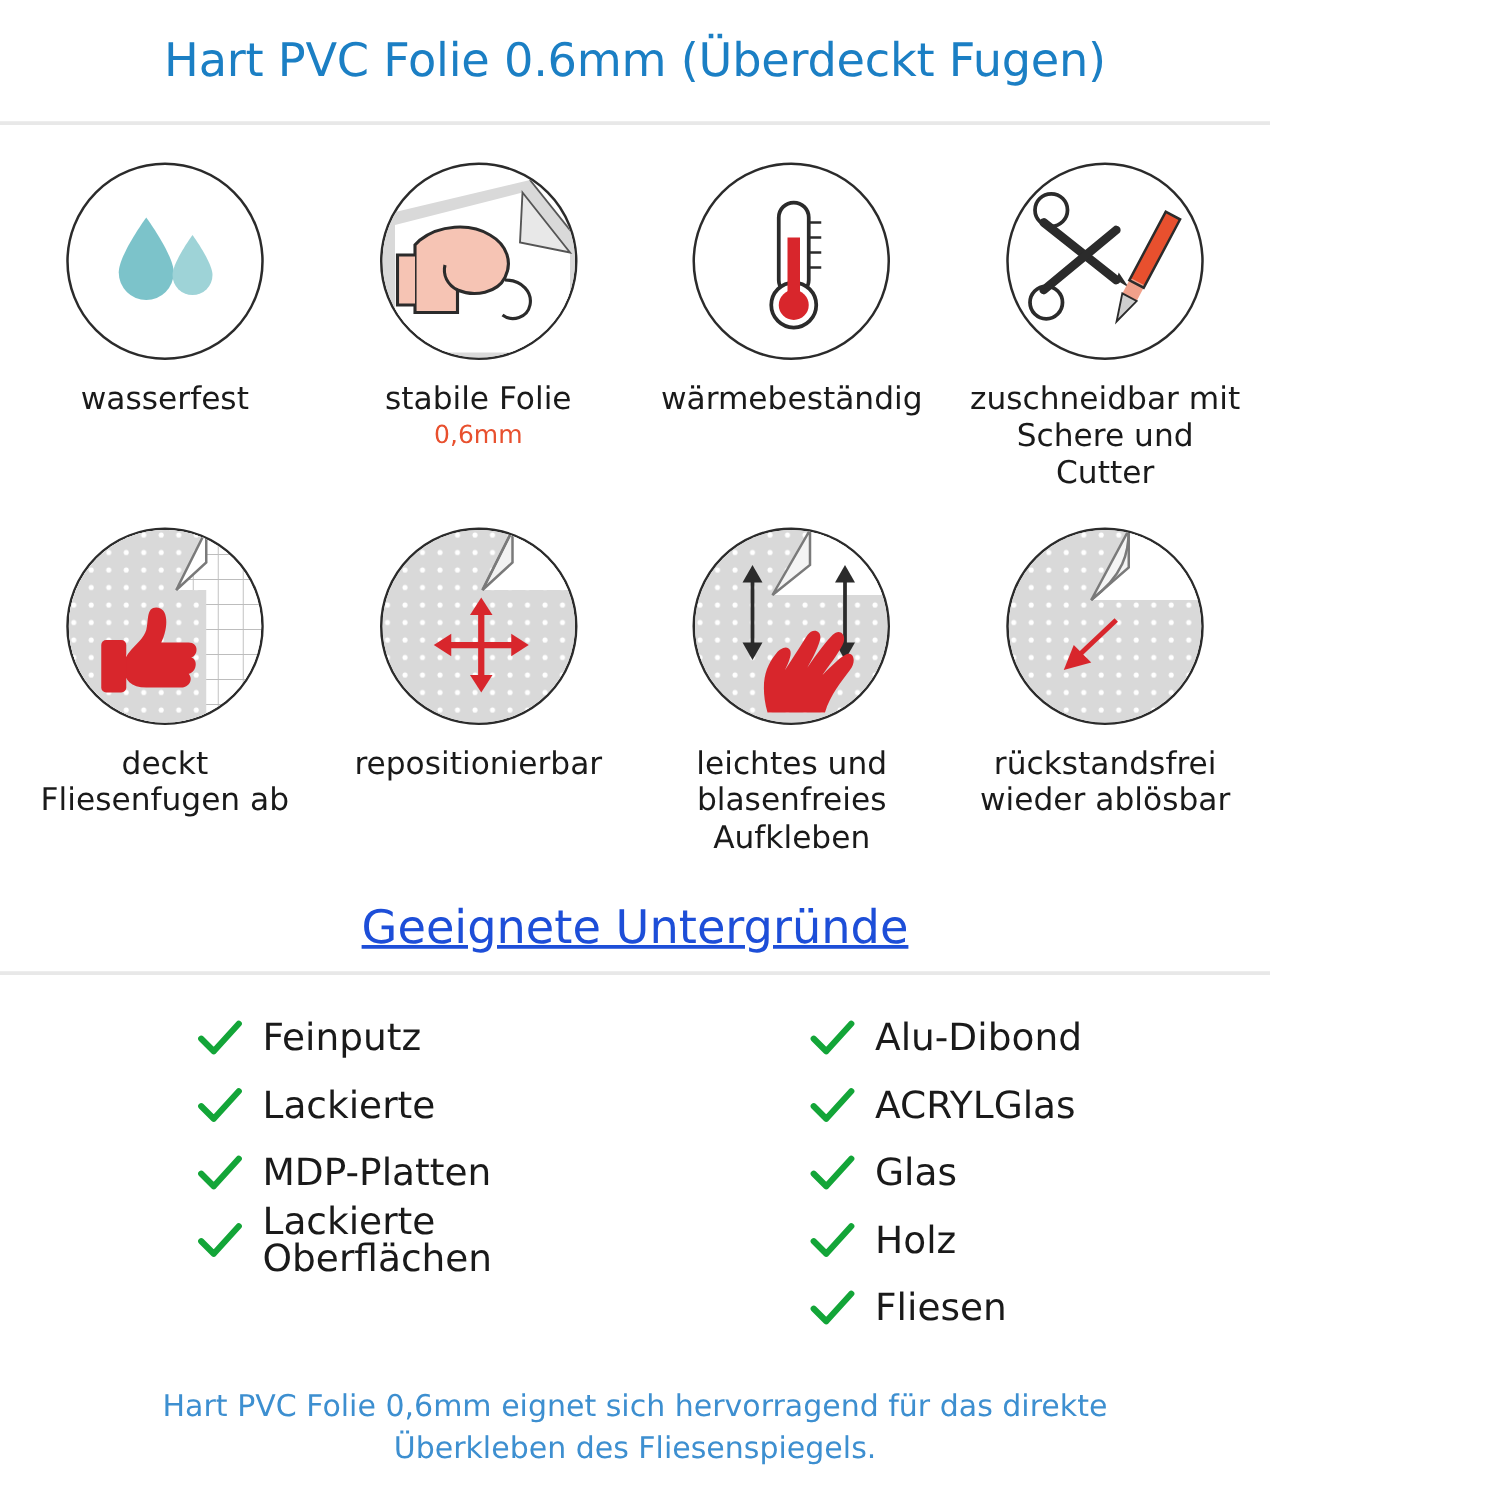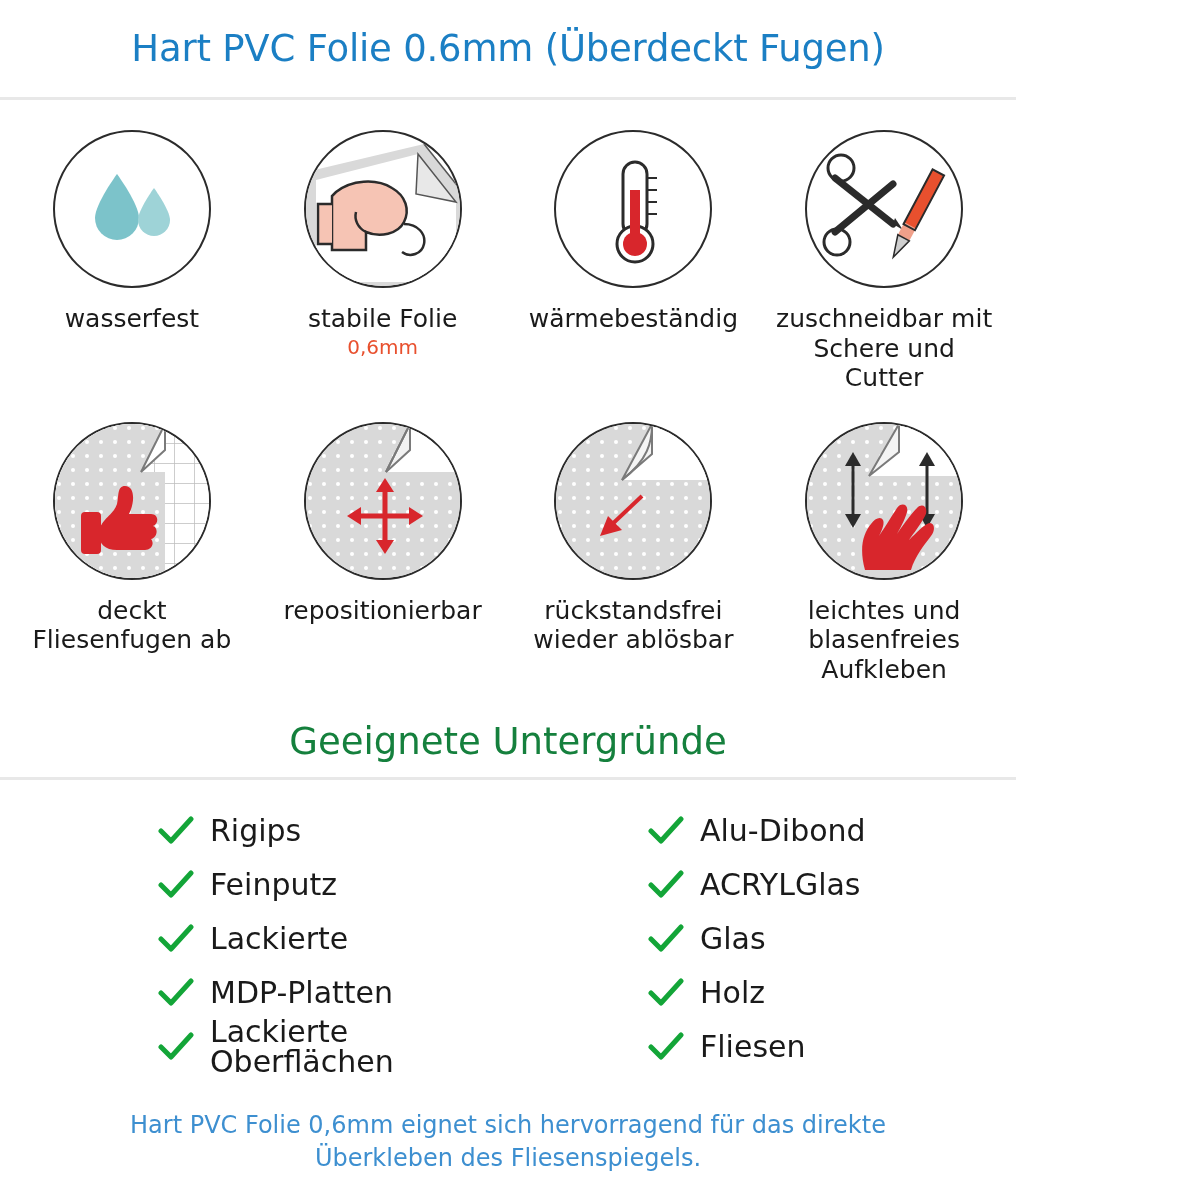--- a/index.html
+++ b/index.html
@@ -79,23 +79,24 @@
   }
 
   
   .section-title-wrap {
     margin-top: 34px;
     text-align: center;
     padding-bottom: 14px;
     border-bottom: 3px solid #e8e8e8;
   }
   .section-title {
-    color: #15803d;
+    color: #1d4ed8;
     font-size: 37px;
     font-weight: 400;
+    text-decoration: underline;
   }
 
   
   .lists {
     display: flex;
     padding: 28px 0 0 0;
     justify-content: center;
   }
   .list-col {
     width: 470px;
@@ -271,85 +272,79 @@
         </svg>
       </div>
       <div class="feature-label">repositionierbar</div>
       <div class="feature-sub"></div>
     </div>
 
     <div class="feature">
       <div class="circle">
         <svg viewBox="0 0 158 158" width="158" height="158">
           <defs>
+            <pattern id="dots4" width="14" height="14" patternUnits="userSpaceOnUse">
+              <circle cx="4" cy="4" r="2" fill="#ffffff"></circle>
+            </pattern>
+          </defs>
+          <rect x="0" y="0" width="158" height="158" fill="#d9d9d9"></rect>
+          <rect x="0" y="0" width="158" height="158" fill="url(#dots4)"></rect>
+          <path d="M92 0 L92 28 L62 52 L158 52 L158 0 Z" fill="#ffffff"></path>
+          <path d="M92 0 L92 28 L62 52 Z" fill="#f4f4f4" stroke="#7a7a7a" stroke-width="2"></path>
+          <g stroke="#2b2b2b" stroke-width="3" fill="none">
+            <line x1="46" y1="36" x2="46" y2="96"></line>
+            <line x1="120" y1="36" x2="120" y2="96"></line>
+          </g>
+          <g fill="#2b2b2b">
+            <path d="M46 28 L54 42 L38 42 Z"></path>
+            <path d="M46 104 L54 90 L38 90 Z"></path>
+            <path d="M120 28 L128 42 L112 42 Z"></path>
+            <path d="M120 104 L128 90 L112 90 Z"></path>
+          </g>
+          <path d="M58 146 C52 124 56 110 64 100 C68 94 74 92 76 96 C78 100 74 108 72 112 C80 100 86 90 90 84 C94 78 102 80 100 88 C98 96 92 106 90 110 C98 98 106 88 110 84 C116 78 122 84 118 92 C114 100 106 110 102 116 C110 108 116 102 120 100 C126 96 130 104 124 112 C118 120 108 132 104 146 Z" fill="#d8262c"></path>
+        </svg>
+      </div>
+      <div class="feature-label">leichtes und blasenfreies Aufkleben</div>
+      <div class="feature-sub"></div>
+    </div>
+
+    <div class="feature">
+      <div class="circle">
+        <svg viewBox="0 0 158 158" width="158" height="158">
+          <defs>
             <pattern id="dots3" width="14" height="14" patternUnits="userSpaceOnUse">
               <circle cx="4" cy="4" r="2" fill="#ffffff"></circle>
             </pattern>
           </defs>
           <rect x="0" y="0" width="158" height="158" fill="#d9d9d9"></rect>
           <rect x="0" y="0" width="158" height="158" fill="url(#dots3)"></rect>
           <path d="M96 0 L96 30 L66 56 L158 56 L158 0 Z" fill="#ffffff"></path>
           <path d="M96 0 L96 30 L66 56 Z" fill="#f4f4f4" stroke="#7a7a7a" stroke-width="2"></path>
           <path d="M96 0 C96 18 92 36 66 56" stroke="#7a7a7a" stroke-width="2" fill="none"></path>
           <g stroke="#d8262c" stroke-width="4" fill="none">
             <line x1="86" y1="72" x2="50" y2="106"></line>
           </g>
           <path d="M44 112 L66 106 L52 92 Z" fill="#d8262c"></path>
         </svg>
       </div>
       <div class="feature-label">rückstandsfrei wieder ablösbar</div>
       <div class="feature-sub"></div>
     </div>
-
-    <div class="feature">
-      <div class="circle">
-        <svg viewBox="0 0 158 158" width="158" height="158">
-          <defs>
-            <pattern id="dots4" width="14" height="14" patternUnits="userSpaceOnUse">
-              <circle cx="4" cy="4" r="2" fill="#ffffff"></circle>
-            </pattern>
-          </defs>
-          <rect x="0" y="0" width="158" height="158" fill="#d9d9d9"></rect>
-          <rect x="0" y="0" width="158" height="158" fill="url(#dots4)"></rect>
-          <path d="M92 0 L92 28 L62 52 L158 52 L158 0 Z" fill="#ffffff"></path>
-          <path d="M92 0 L92 28 L62 52 Z" fill="#f4f4f4" stroke="#7a7a7a" stroke-width="2"></path>
-          <g stroke="#2b2b2b" stroke-width="3" fill="none">
-            <line x1="46" y1="36" x2="46" y2="96"></line>
-            <line x1="120" y1="36" x2="120" y2="96"></line>
-          </g>
-          <g fill="#2b2b2b">
-            <path d="M46 28 L54 42 L38 42 Z"></path>
-            <path d="M46 104 L54 90 L38 90 Z"></path>
-            <path d="M120 28 L128 42 L112 42 Z"></path>
-            <path d="M120 104 L128 90 L112 90 Z"></path>
-          </g>
-          <path d="M58 146 C52 124 56 110 64 100 C68 94 74 92 76 96 C78 100 74 108 72 112 C80 100 86 90 90 84 C94 78 102 80 100 88 C98 96 92 106 90 110 C98 98 106 88 110 84 C116 78 122 84 118 92 C114 100 106 110 102 116 C110 108 116 102 120 100 C126 96 130 104 124 112 C118 120 108 132 104 146 Z" fill="#d8262c"></path>
-        </svg>
-      </div>
-      <div class="feature-label">leichtes und blasenfreies Aufkleben</div>
-      <div class="feature-sub"></div>
-    </div>
   </div>
 
   <div class="section-title-wrap">
     <div class="section-title">Geeignete Untergründe</div>
   </div>
 
   <div class="lists">
     <div class="list-col">
       <div class="list-item">
         <svg class="check" viewBox="0 0 36 30">
             <path d="M3 15 L13 25 L33 3" fill="none" stroke="#13a538" stroke-width="5" stroke-linecap="round" stroke-linejoin="round"></path>
           </svg>
-        <span class="list-text">Rigips</span>
-      </div>
-      <div class="list-item">
-        <svg class="check" viewBox="0 0 36 30">
-            <path d="M3 15 L13 25 L33 3" fill="none" stroke="#13a538" stroke-width="5" stroke-linecap="round" stroke-linejoin="round"></path>
-          </svg>
         <span class="list-text">Feinputz</span>
       </div>
       <div class="list-item">
         <svg class="check" viewBox="0 0 36 30">
             <path d="M3 15 L13 25 L33 3" fill="none" stroke="#13a538" stroke-width="5" stroke-linecap="round" stroke-linejoin="round"></path>
           </svg>
         <span class="list-text">Lackierte</span>
       </div>
       <div class="list-item">
         <svg class="check" viewBox="0 0 36 30">

